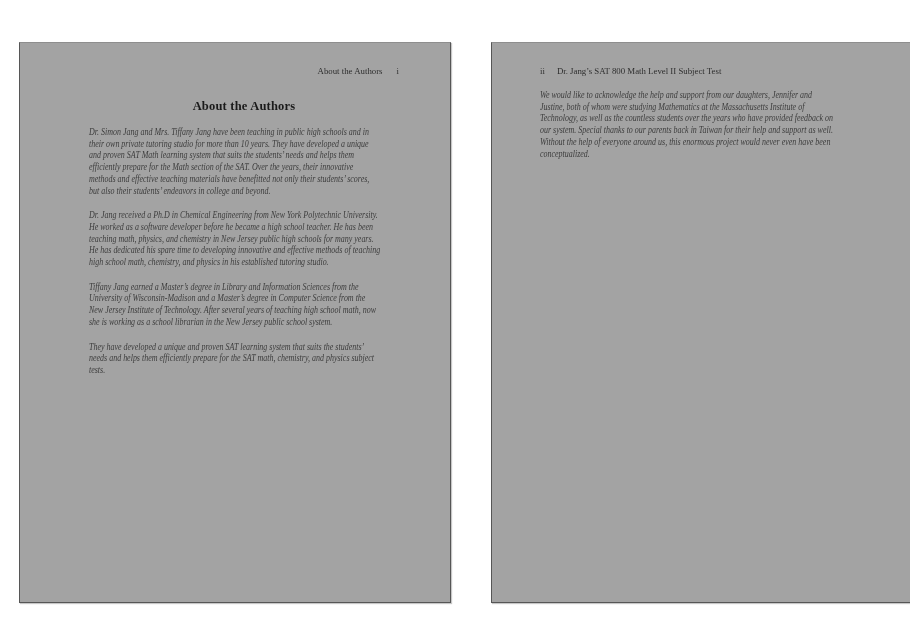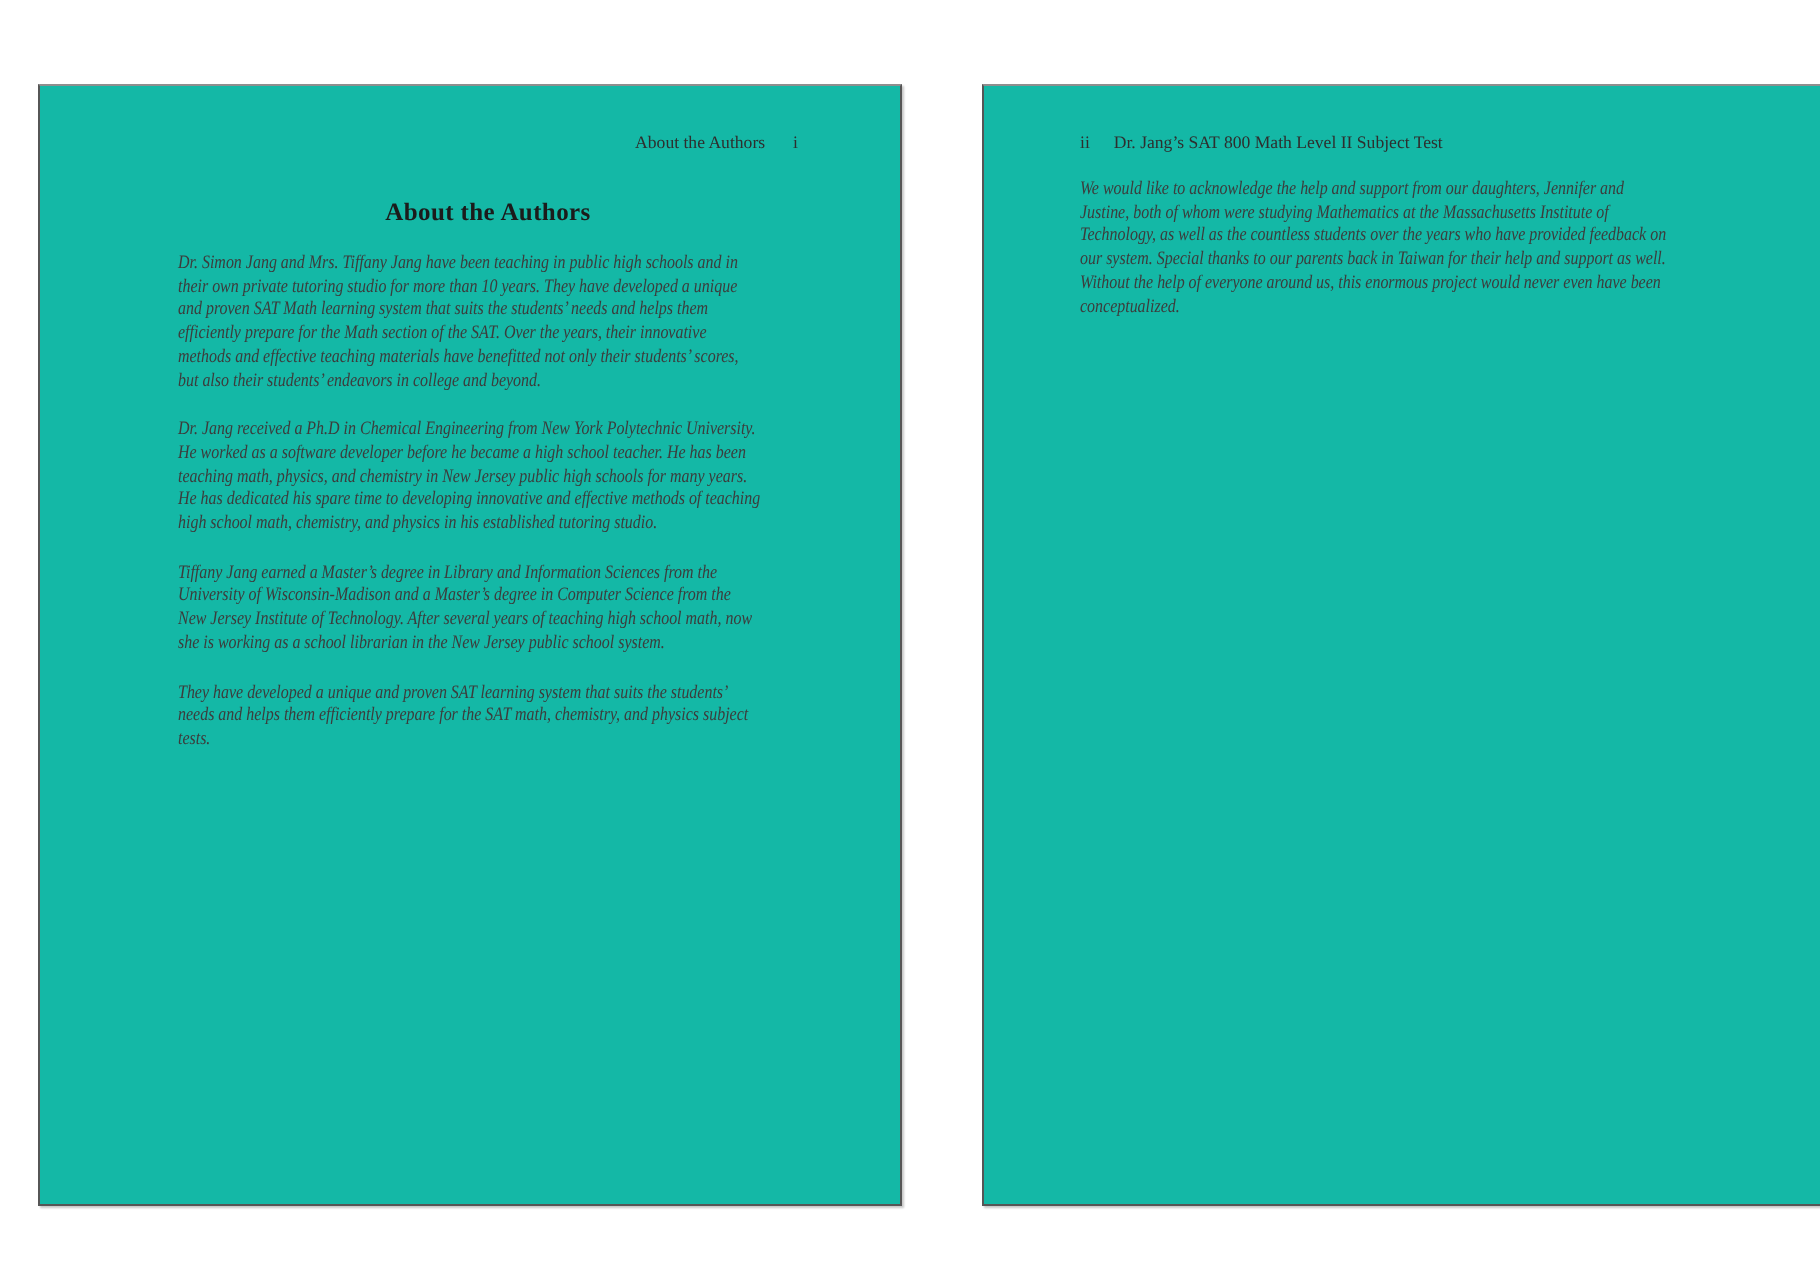--- a/index.html
+++ b/index.html
@@ -11,21 +11,21 @@
     width: 910px;
     height: 644px;
     position: relative;
     font-family: "Liberation Serif", "DejaVu Serif", serif;
     overflow: hidden;
   }
   .page {
     position: absolute;
     top: 42px;
     height: 561px;
-    background: #14b8a6;
+    background: #a3a3a3;
     border: 1px solid #565656;
     border-top-color: #8e8e8e;
     box-shadow: 1px 1px 1px rgba(0,0,0,0.22);
     box-sizing: border-box;
     overflow: hidden;
   }
   .page-left  { left: 19px;  width: 432px; }
   .page-right { left: 459px; width: 433px; margin-left: 32px; }
 
   .page-content {

